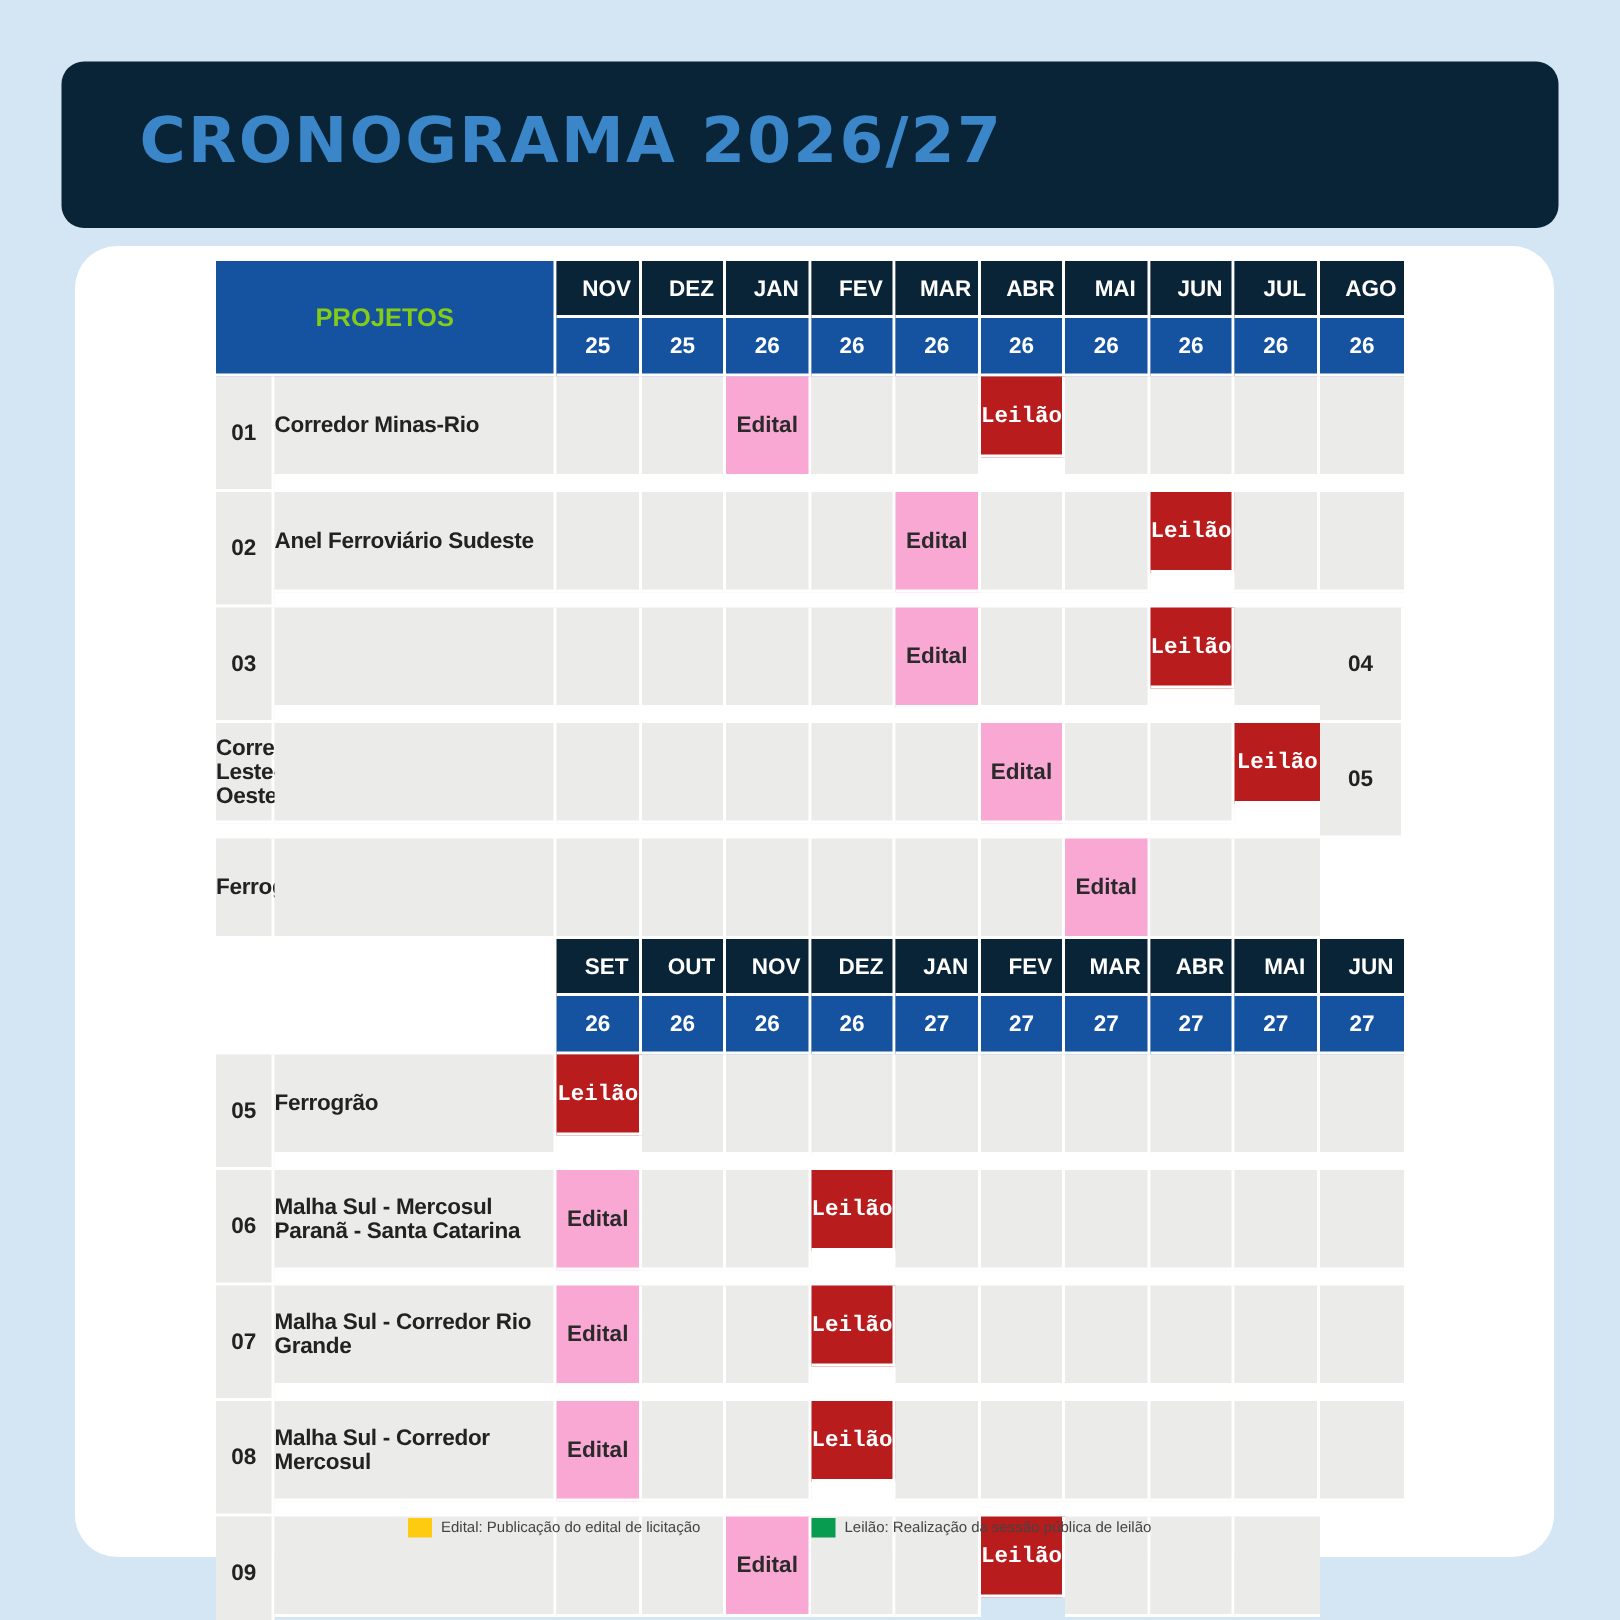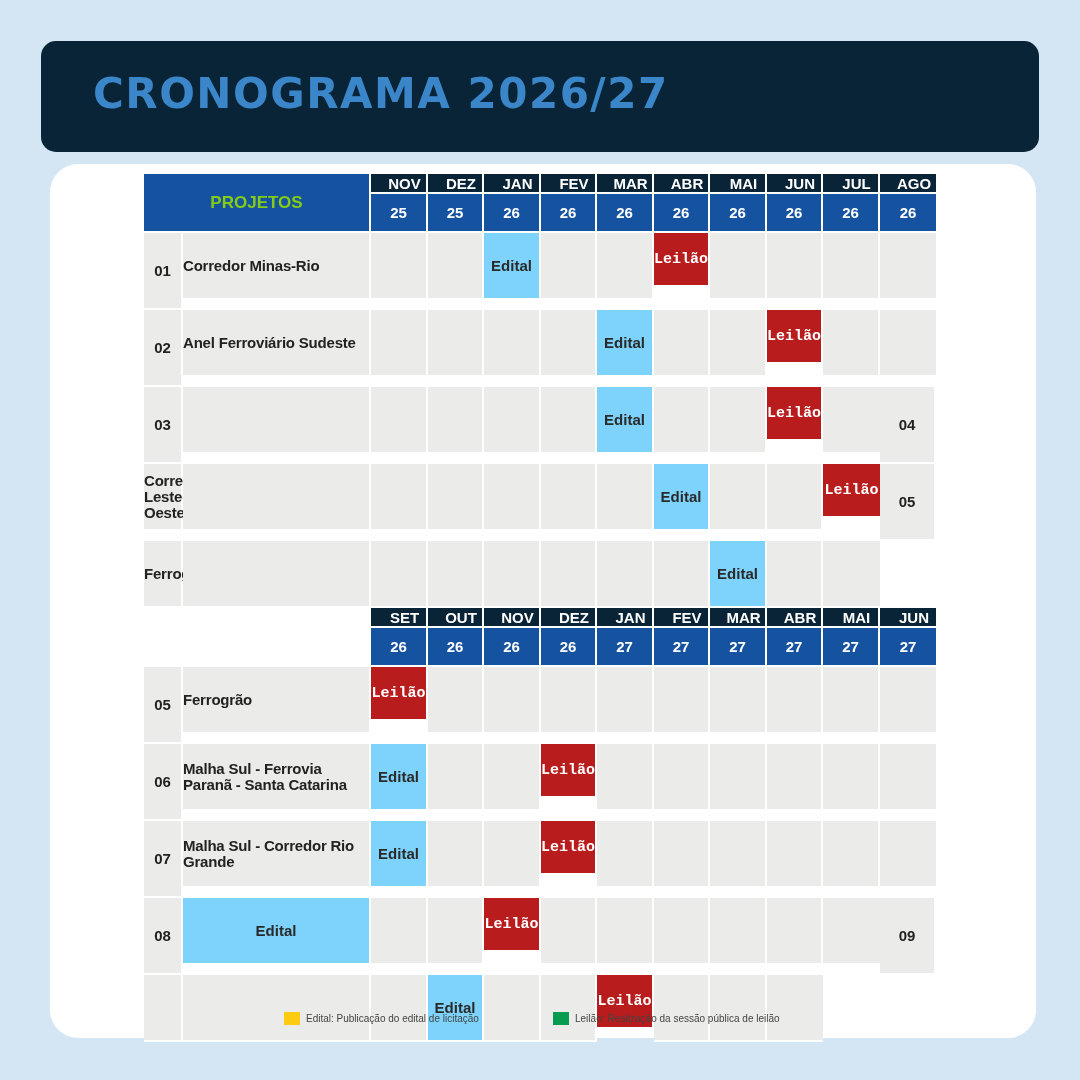--- a/index.html
+++ b/index.html
@@ -32,33 +32,33 @@
     display: flex; align-items: center; justify-content: center;
     font-weight: bold; font-size: 15px;
   }
   .cell.last-col { border-right: none; }
   .hdr-proj {
     grid-column: 1 / span 2; grid-row: span 2;
     background: #1553a1; color: #84cc16; font-size: 17px;
   }
   .hdr-blank { grid-column: 1 / span 2; background: #ffffff; }
   .hdr-blank2 { grid-column: 1 / span 2; background: #ffffff; }
-  .hdr-month { background: #0a2437; color: #ffffff; height: 20px; font-size: 15px; padding-left: 12px; }
+  .hdr-month { background: #0a2437; color: #ffffff; height: 38px; font-size: 15px; padding-left: 12px; }
   .hdr-year { background: #1553a1; color: #ffffff; height: 39px; font-size: 15px; }
   .num { background: #ebebea; color: #222; height: 77px; font-size: 15px; }
   .name {
     background: #ebebea; color: #222; justify-content: flex-start;
     padding-left: 0; font-size: 15px; line-height: 16px; height: 67px;
     letter-spacing: -0.2px;
   }
   .empty { background: #ebebea; height: 67px; }
-  .edital { background: #7dd3fc; color: #2a2a2a; height: 67px; }
+  .edital { background: #f9a8d4; color: #2a2a2a; height: 67px; }
   .leilao { background: #b91c1c; color: #ffffff; height: 54px; font-family: Liberation Mono, monospace; }
   .legend {
-    position: absolute; top: 1012px; left: 284px; width: 560px; height: 18px;
+    position: absolute; top: 1012px; left: 272px; width: 560px; height: 18px;
     font-size: 10px; color: #444;
   }
   .legend-item { position: absolute; top: 0; display: flex; align-items: center; }
   .legend-swatch { width: 16px; height: 13px; margin-right: 6px; }
 </style>
 </head>
 <body>
 
 <div class="banner">
   <div class="banner-title">CRONOGRAMA 2026/27</div>
@@ -175,21 +175,21 @@
     <div class="cell empty"></div>
     <div class="cell empty"></div>
     <div class="cell empty"></div>
     <div class="cell empty"></div>
     <div class="cell empty"></div>
     <div class="cell empty"></div>
     <div class="cell empty"></div>
     <div class="cell empty"></div>
     <div class="cell empty last-col"></div>
     <div class="cell num">06</div>
-    <div class="cell name">Malha Sul - Ferrovia Paranã - Santa Catarina</div>
+    <div class="cell name">Malha Sul - Mercosul Paranã - Santa Catarina</div>
     <div class="cell edital">Edital</div>
     <div class="cell empty"></div>
     <div class="cell empty"></div>
     <div class="cell leilao">Leilão</div>
     <div class="cell empty"></div>
     <div class="cell empty"></div>
     <div class="cell empty"></div>
     <div class="cell empty"></div>
     <div class="cell empty"></div>
     <div class="cell empty last-col"></div>
@@ -199,20 +199,21 @@
     <div class="cell empty"></div>
     <div class="cell empty"></div>
     <div class="cell leilao">Leilão</div>
     <div class="cell empty"></div>
     <div class="cell empty"></div>
     <div class="cell empty"></div>
     <div class="cell empty"></div>
     <div class="cell empty"></div>
     <div class="cell empty last-col"></div>
     <div class="cell num">08</div>
+    <div class="cell name">Malha Sul - Corredor Mercosul</div>
     <div class="cell edital">Edital</div>
     <div class="cell empty"></div>
     <div class="cell empty"></div>
     <div class="cell leilao">Leilão</div>
     <div class="cell empty"></div>
     <div class="cell empty"></div>
     <div class="cell empty"></div>
     <div class="cell empty"></div>
     <div class="cell empty"></div>
     <div class="cell empty last-col"></div>

